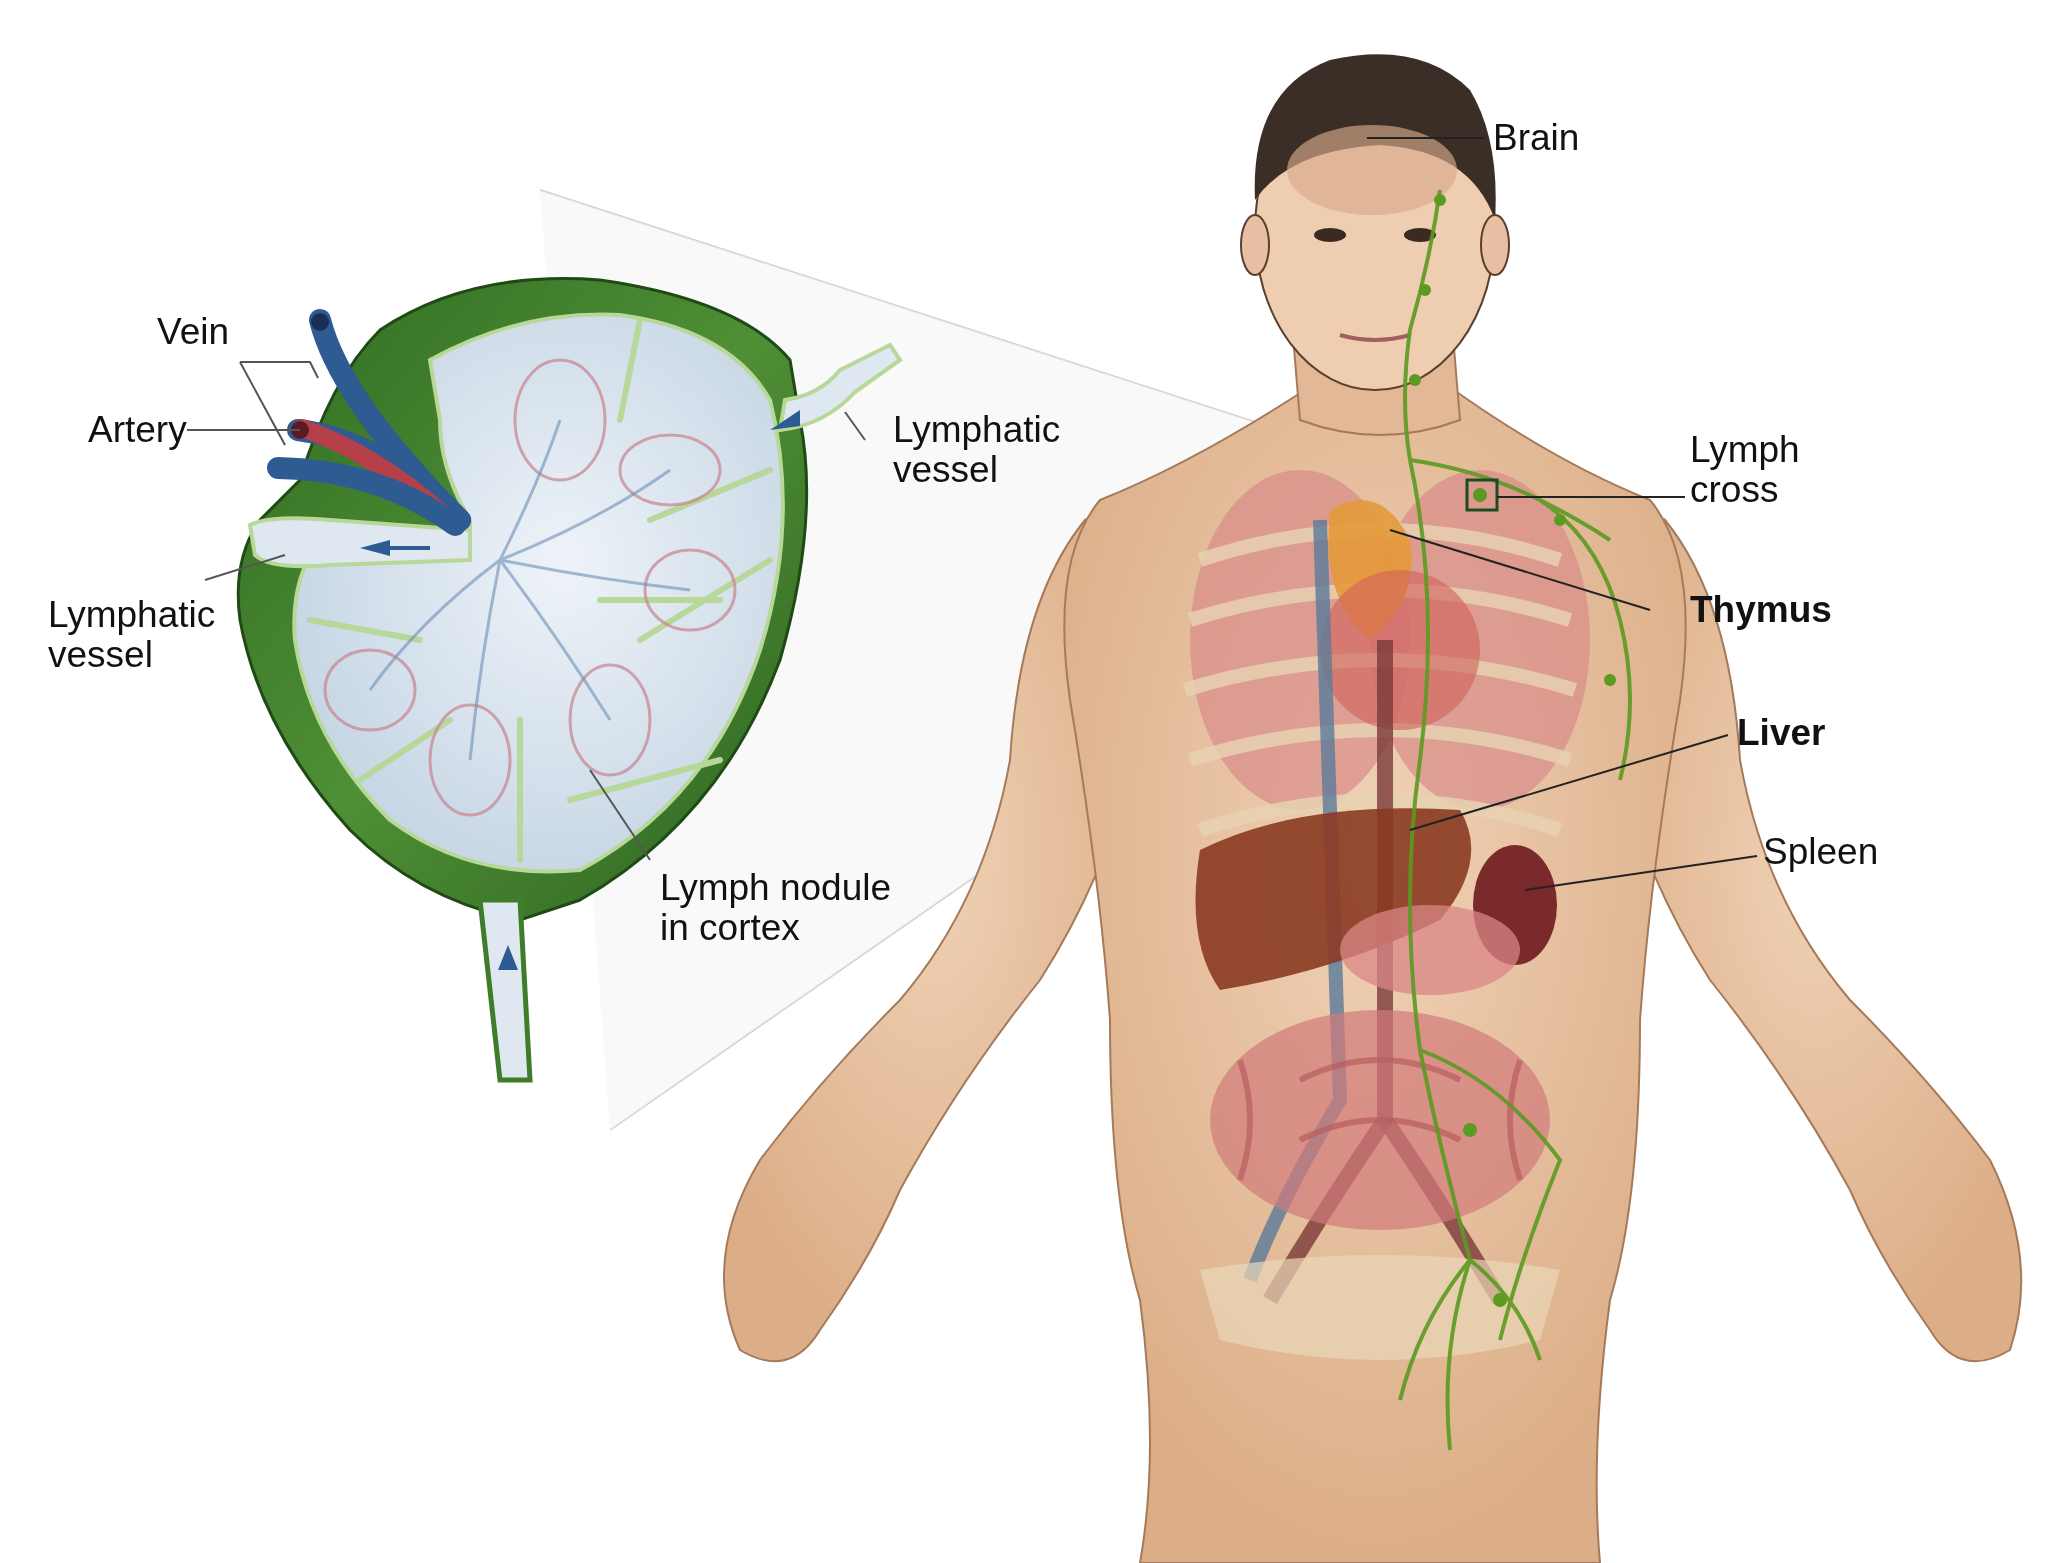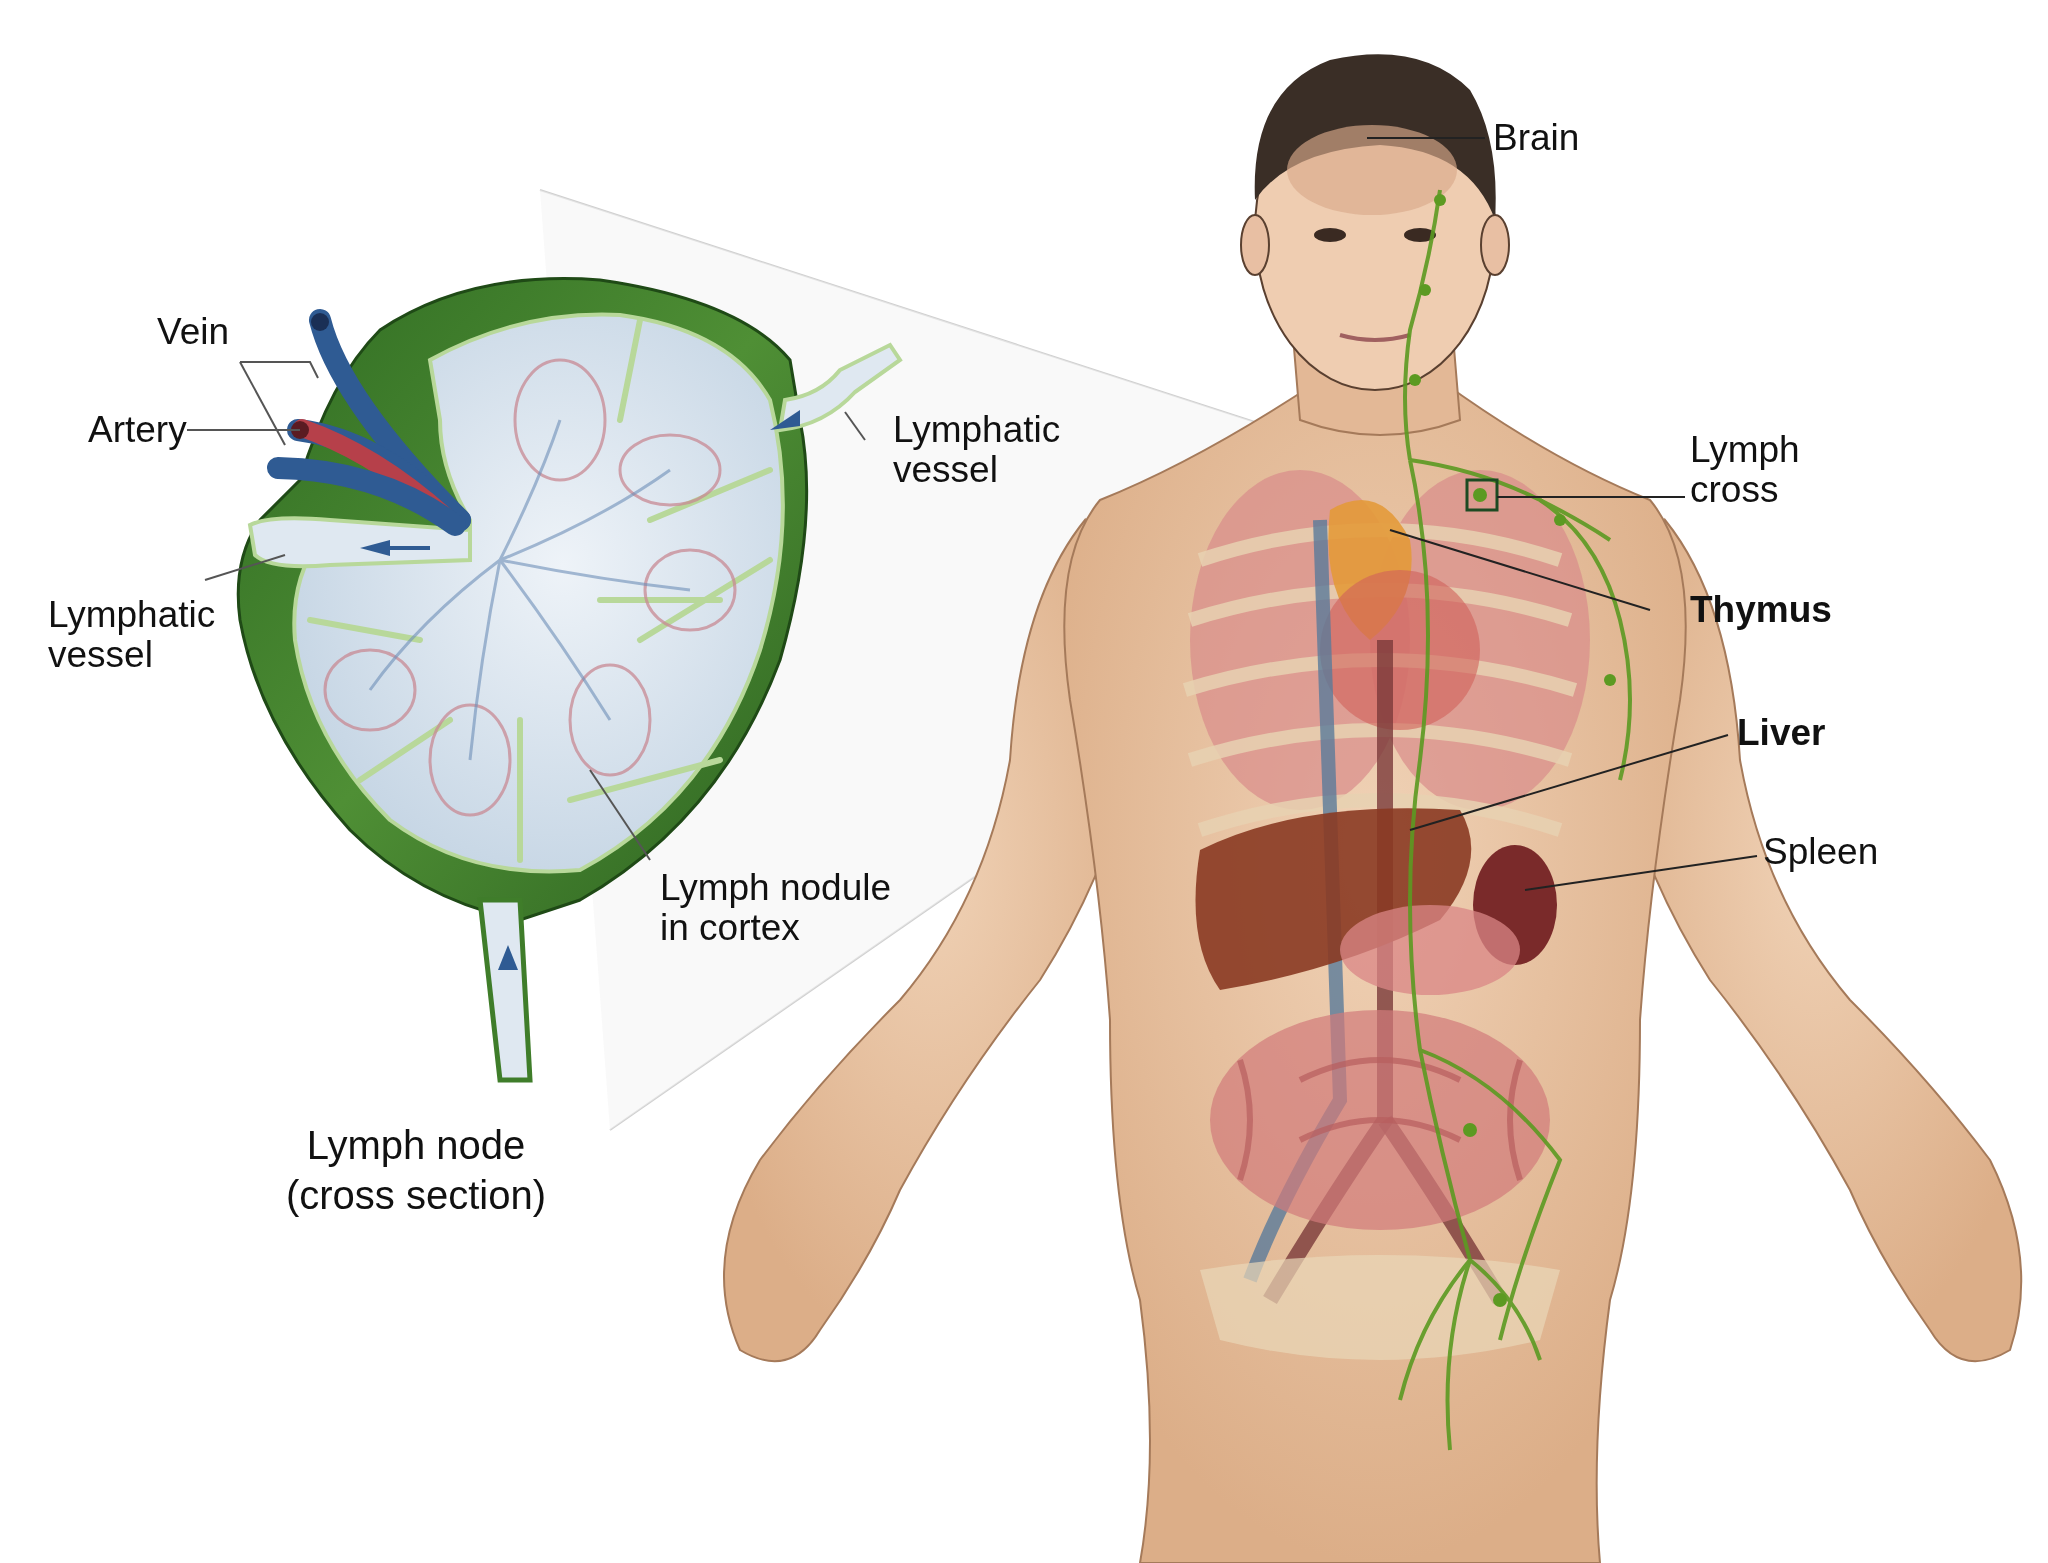--- a/index.html
+++ b/index.html
@@ -188,24 +188,20 @@
     <span>vessel</span>
   </div>
   <div class="lbl multi" style="left:893px;top:410px;">
     <span>Lymphatic</span>
     <span>vessel</span>
   </div>
   <div class="lbl multi" style="left:660px;top:852px;margin-top:16px;">
     <span>Lymph nodule</span>
     <span>in cortex</span>
   </div>
-  <div class="caption" style="left:196px;top:1120px;">
-    <div>Lymph node</div>
-    <div>(cross section)</div>
-  </div>
 
   
   <div class="lbl" style="left:1493px;top:118px;">Brain</div>
   <div class="lbl multi" style="left:1690px;top:430px;">
     <span>Lymph</span>
     <span>cross</span>
   </div>
   <div class="lbl" style="left:1690px;top:590px;font-weight:bold;">Thymus</div>
   <div class="lbl" style="left:1737px;top:713px;font-weight:bold;">Liver</div>
   <div class="lbl" style="left:1763px;top:832px;">Spleen</div>

